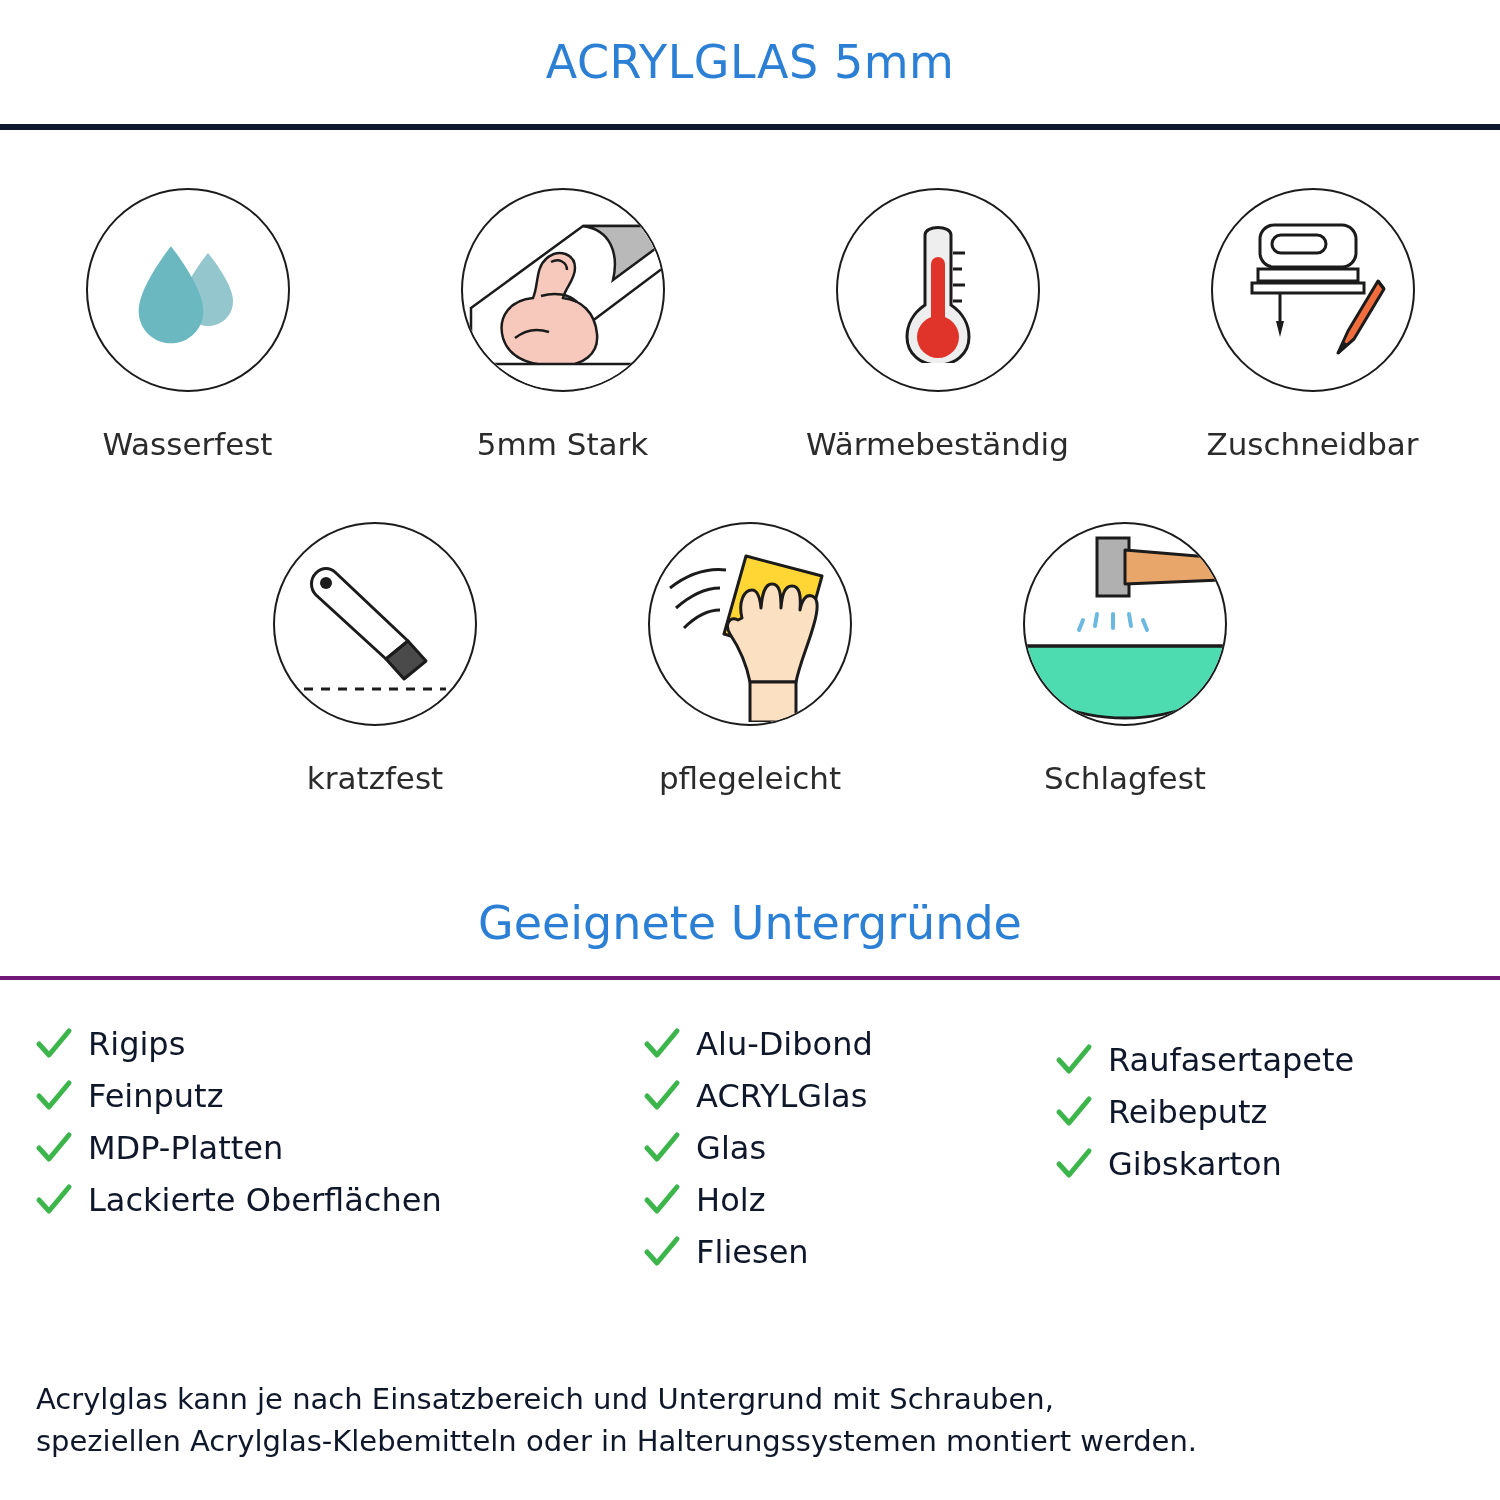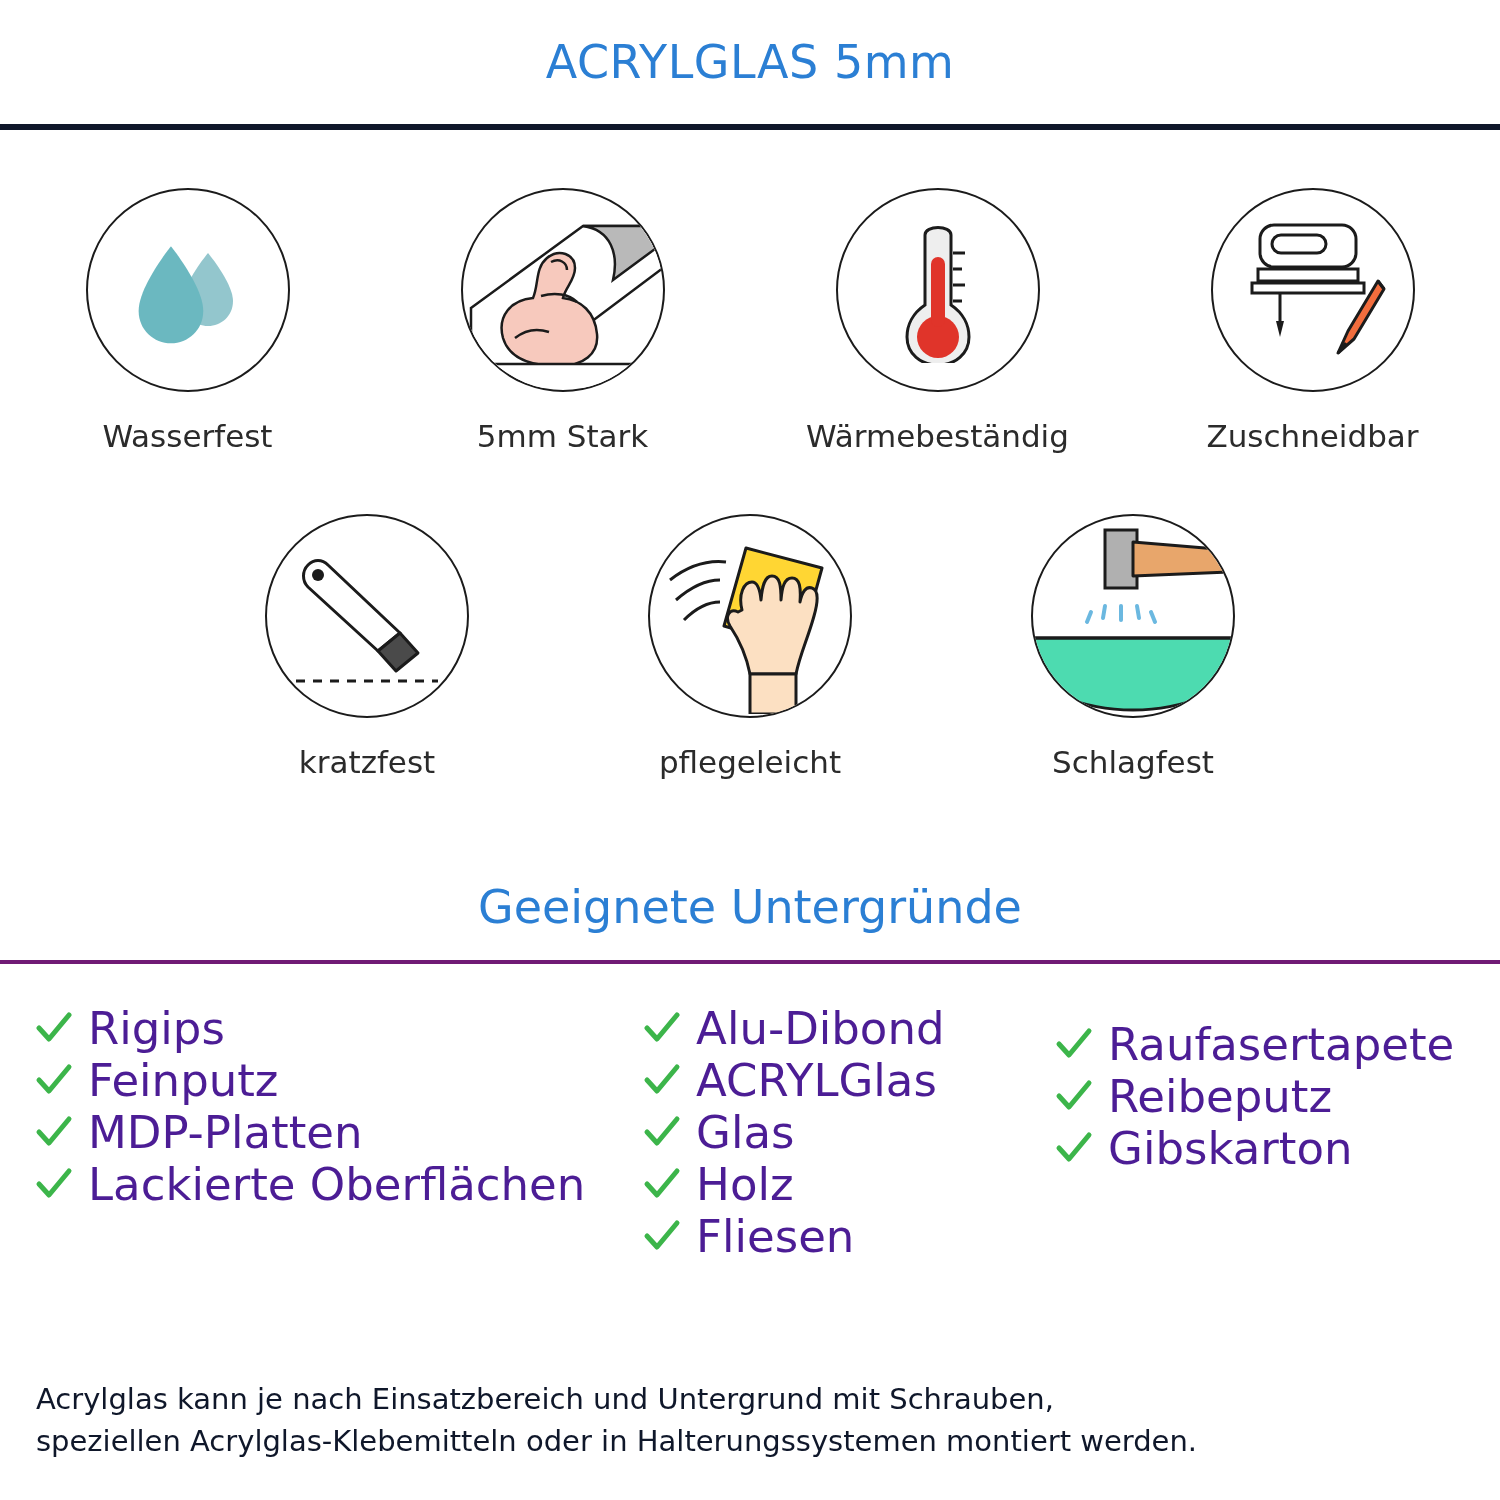--- a/index.html
+++ b/index.html
@@ -40,42 +40,42 @@
 
   
   .features {
     padding-top: 58px;
   }
   .feature-row {
     display: flex;
     justify-content: center;
   }
   .feature-row.row1 > .feature { width: 375px; }
-  .feature-row.row2 { margin-top: 60px; gap: 8px; }
+  .feature-row.row2 { margin-top: 60px; }
   .feature-row.row2 > .feature { width: 375px; }
 
   .feature {
     display: flex;
     flex-direction: column;
     align-items: center;
   }
   .circle {
     width: 200px;
     height: 200px;
     border-radius: 50%;
     border: 2.5px solid #1b1b1b;
     position: relative;
     overflow: hidden;
     background: #fff;
     display: flex;
     align-items: center;
     justify-content: center;
   }
   .feature-label {
-    margin-top: 26px;
+    margin-top: 34px;
     font-size: 31px;
     color: #2b2b2b;
     white-space: nowrap;
   }
 
   
   .subheader {
     margin-top: 74px;
     height: 110px;
     display: flex;
@@ -106,22 +106,22 @@
     align-items: center;
     height: 52px;
   }
   .check {
     width: 40px;
     height: 40px;
     flex: 0 0 40px;
     margin-right: 14px;
   }
   .item-label {
-    font-size: 45px;
-    color: #4c1d95;
+    font-size: 32px;
+    color: #0f172a;
     white-space: nowrap;
   }
 
   
   .footer-note {
     position: absolute;
     left: 36px;
     right: 36px;
     bottom: 38px;
     color: #0f172a;

